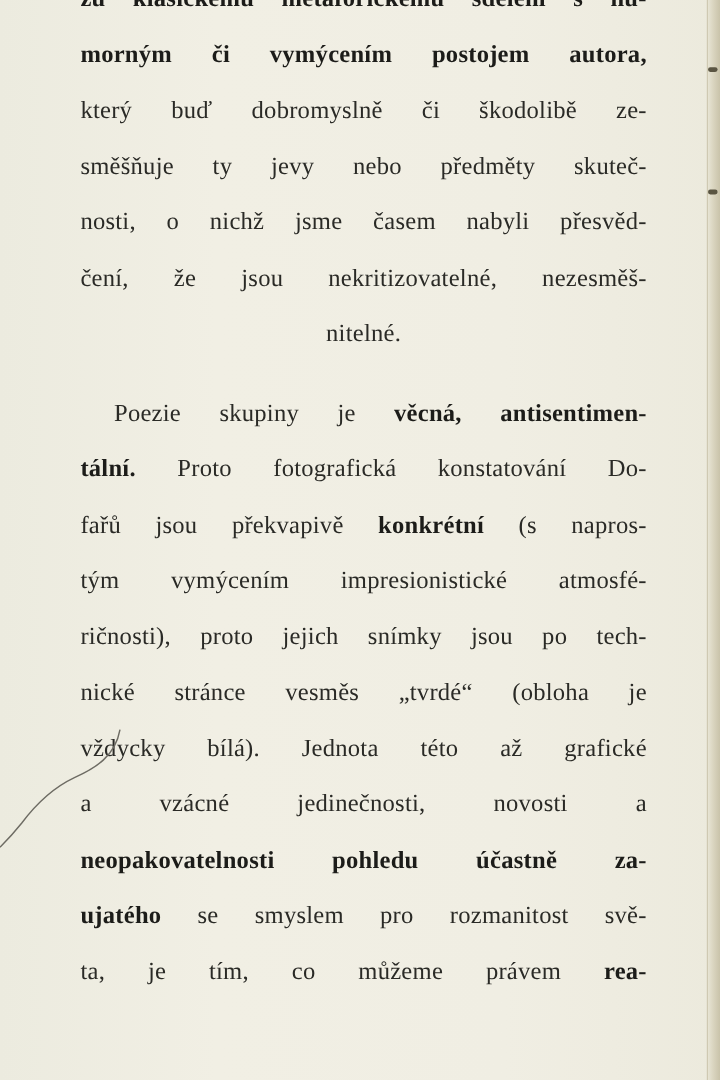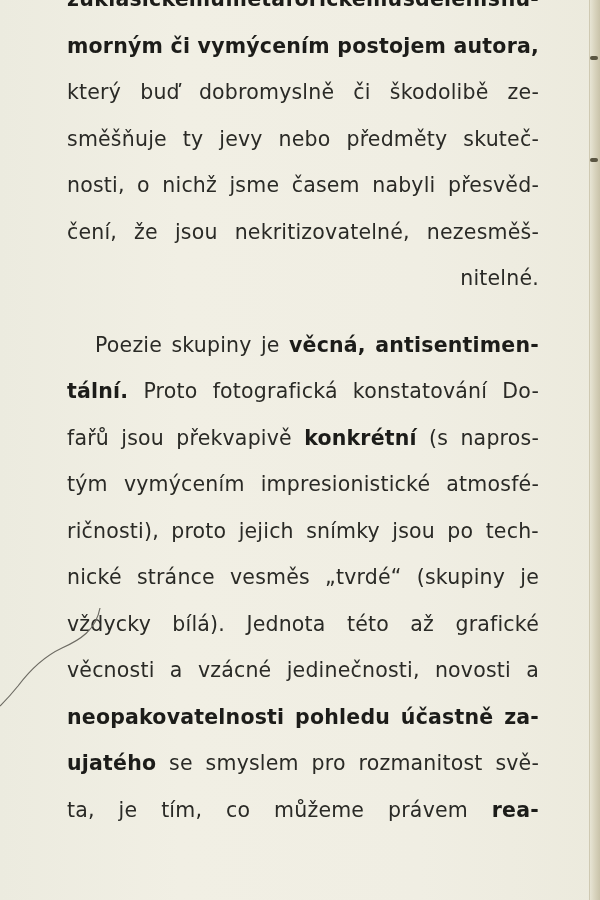--- a/index.html
+++ b/index.html
@@ -42,22 +42,23 @@
       color: #2a2a26;
       font-size: 20.5px;
       letter-spacing: 0.2px;
     }
     .line {
       height: 46.5px;
       line-height: 46.5px;
       white-space: nowrap;
       display: flex;
       justify-content: space-between;
-    }
-    .line.last { justify-content: flex-end; }
+      font-family: Liberation Serif, serif;
+    }
+    .line.last { justify-content: center; }
     .line.indent { padding-left: 28px; align-items: center; }
     .line span.w { display: inline-block; }
     .b { font-weight: bold; color: #1c1c19; }
     .gap { height: 20px; }
     .scratch {
       position: absolute;
       left: 0; top: 600px;
       width: 110px; height: 110px;
       pointer-events: none;
     }
@@ -156,33 +157,32 @@
           <span class="w">snímky</span>
           <span class="w">jsou</span>
           <span class="w">po</span>
           <span class="w">tech-</span>
         </div>
         <div class="line">
           <span class="w">nické</span>
           <span class="w">stránce</span>
           <span class="w">vesměs</span>
           <span class="w">„tvrdé“</span>
-          <span class="w">(skupiny</span>
+          <span class="w">(obloha</span>
           <span class="w">je</span>
         </div>
         <div class="line">
           <span class="w">vždycky</span>
           <span class="w">bílá).</span>
           <span class="w">Jednota</span>
           <span class="w">této</span>
           <span class="w">až</span>
           <span class="w">grafické</span>
         </div>
         <div class="line">
-          <span class="w">věcnosti</span>
           <span class="w">a</span>
           <span class="w">vzácné</span>
           <span class="w">jedinečnosti,</span>
           <span class="w">novosti</span>
           <span class="w">a</span>
         </div>
         <div class="line">
           <span class="w b">neopakovatelnosti</span>
           <span class="w b">pohledu</span>
           <span class="w b">účastně</span>

